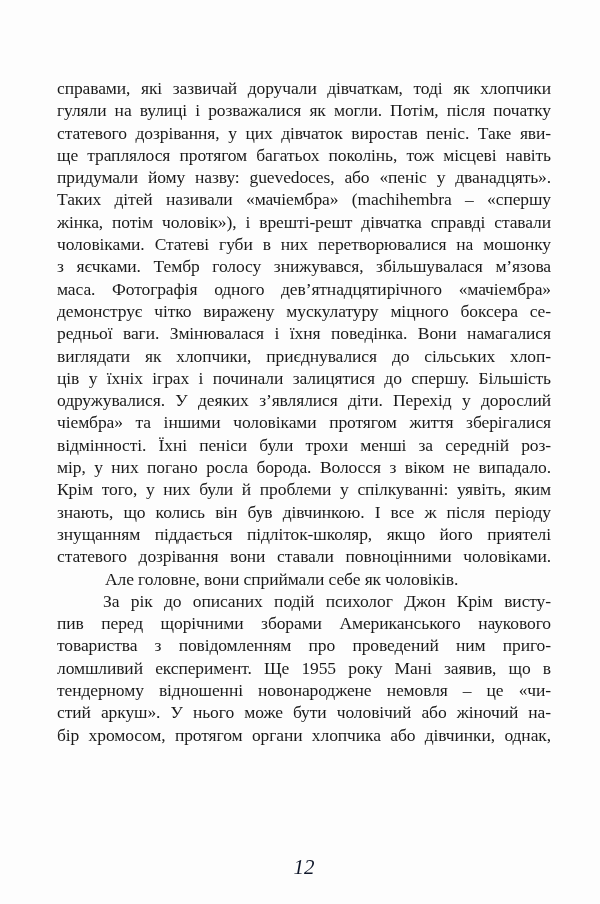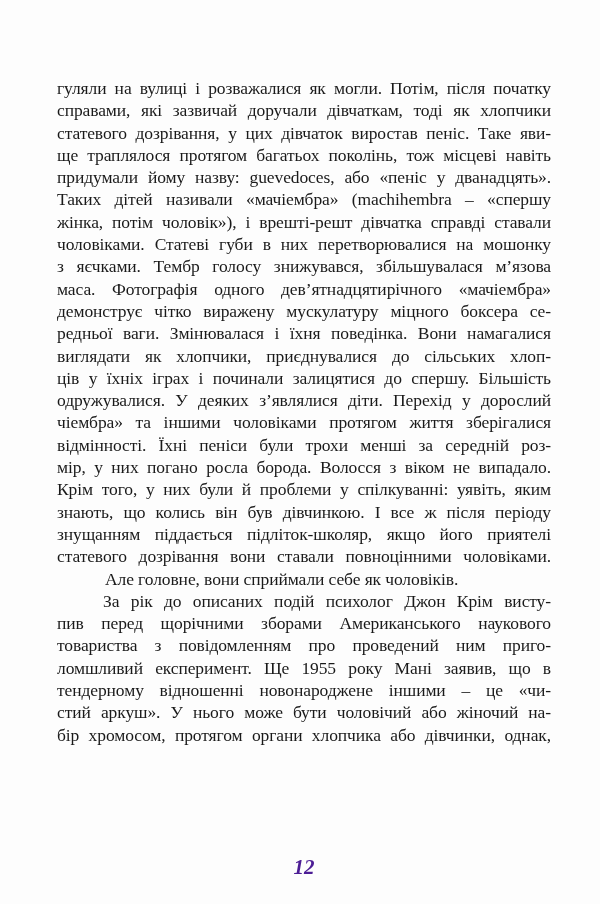--- a/index.html
+++ b/index.html
@@ -35,31 +35,30 @@
   }
   .line.indent{
     text-indent:46px;
   }
   .page-number{
     position:absolute;
     top:855px;left:57px;width:494px;
     text-align:center;
     font-style:italic;
     font-size:21px;
-    color:#4c1d95;
-    font-weight:bold;
+    color:#0f172a;
   }
 </style>
 </head>
 <body>
 
 <div class="page">
   <div class="text-block">
+      <div class="line">справами, які зазвичай доручали дівчаткам, тоді як хлопчики</div>
       <div class="line">гуляли на вулиці і розважалися як могли. Потім, після початку</div>
-      <div class="line">справами, які зазвичай доручали дівчаткам, тоді як хлопчики</div>
       <div class="line">статевого дозрівання, у цих дівчаток виростав пеніс. Таке яви-</div>
       <div class="line">ще траплялося протягом багатьох поколінь, тож місцеві навіть</div>
       <div class="line">придумали йому назву: guevedoces, або «пеніс у дванадцять».</div>
       <div class="line">Таких дітей називали «мачіембра» (machihembra – «спершу</div>
       <div class="line">жінка, потім чоловік»), і врешті-решт дівчатка справді ставали</div>
       <div class="line">чоловіками. Статеві губи в них перетворювалися на мошонку</div>
       <div class="line">з яєчками. Тембр голосу знижувався, збільшувалася м’язова</div>
       <div class="line">маса. Фотографія одного дев’ятнадцятирічного «мачіембра»</div>
       <div class="line">демонструє чітко виражену мускулатуру міцного боксера се-</div>
       <div class="line">редньої ваги. Змінювалася і їхня поведінка. Вони намагалися</div>
@@ -71,18 +70,18 @@
       <div class="line">мір, у них погано росла борода. Волосся з віком не випадало.</div>
       <div class="line">Крім того, у них були й проблеми у спілкуванні: уявіть, яким</div>
       <div class="line">знають, що колись він був дівчинкою. І все ж після періоду</div>
       <div class="line">знущанням піддається підліток-школяр, якщо його приятелі</div>
       <div class="line">статевого дозрівання вони ставали повноцінними чоловіками.</div>
       <div class="line flush-left">Але головне, вони сприймали себе як чоловіків.</div>
       <div class="line indent">За рік до описаних подій психолог Джон Крім висту-</div>
       <div class="line">пив перед щорічними зборами Американського наукового</div>
       <div class="line">товариства з повідомленням про проведений ним приго-</div>
       <div class="line">ломшливий експеримент. Ще 1955 року Мані заявив, що в</div>
-      <div class="line">тендерному відношенні новонароджене іншими – це «чи-</div>
+      <div class="line">тендерному відношенні новонароджене немовля – це «чи-</div>
       <div class="line">стий аркуш». У нього може бути чоловічий або жіночий на-</div>
       <div class="line">бір хромосом, протягом органи хлопчика або дівчинки, однак,</div>
     </div>
   <div class="page-number">12</div>
 </div>
 
 </body></html>

